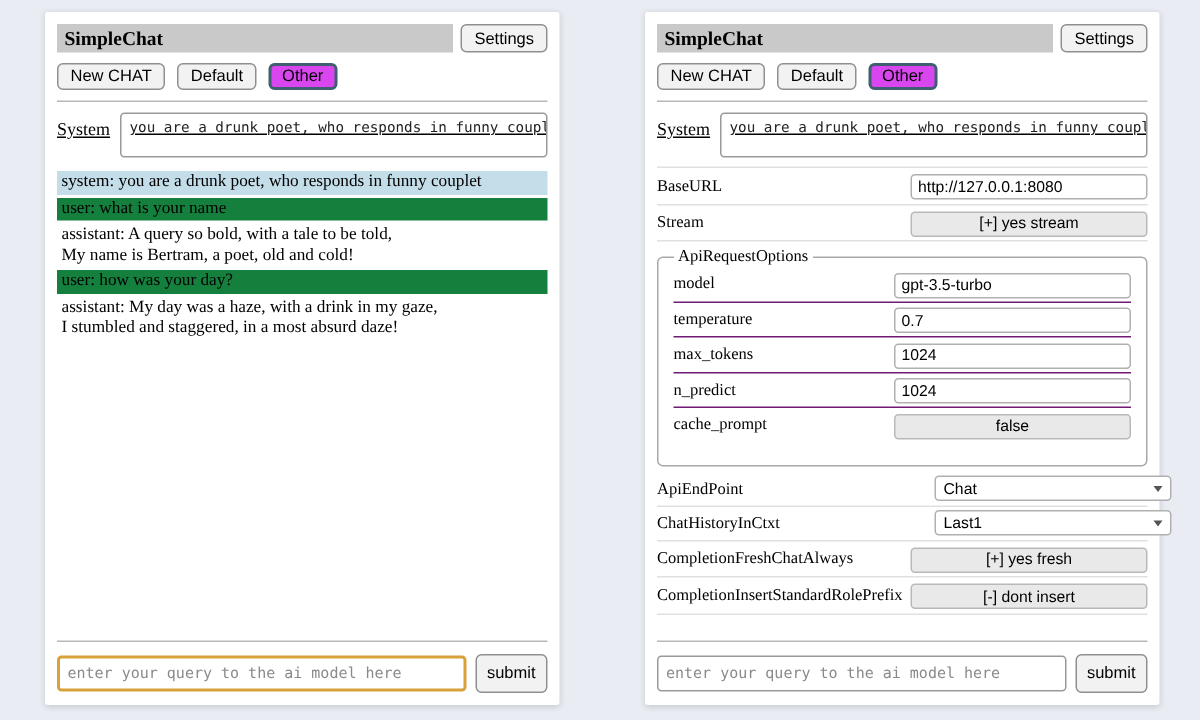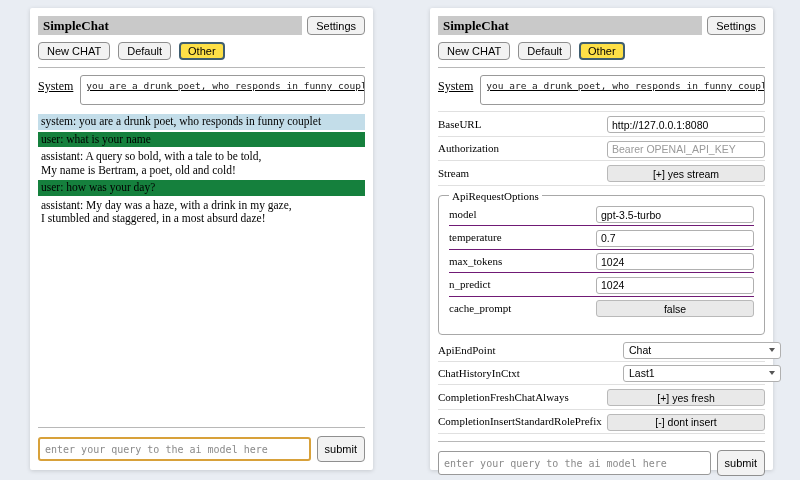--- a/index.html
+++ b/index.html
@@ -32,21 +32,21 @@
     background:#f2f2f2;
     border:1px solid #8f8f8f;
     border-radius:4px;
     padding:2px 8px;
     color:#000;
     cursor:pointer;
     white-space:nowrap;
   }
   .toolbar { display:flex; gap:8px; margin-top:7px; }
   .btn.active {
-    background:#fde047;
+    background:#d946ef;
     border:2px solid #3f5e70;
     padding:1px 7px;
   }
   hr.divider { border:none; border-top:1px solid #b8b8b8; margin:7px 0 4px; }
   
   .system-row { display:flex; gap:7px; margin-top:3px;text-decoration:underline; }
   .system-label { font-size:12px; padding-top:4px; }
   textarea.system-input {
     flex:1; height:30px;
     font:9.5px/13px "DejaVu Sans Mono", monospace;
@@ -179,24 +179,20 @@
     <textarea class="system-input" wrap="off" style="">you are a drunk poet, who responds in funny couplet</textarea>
   </div>
 
   <div class="settings">
 
     <div class="srow">
       <span class="srow-label">BaseURL</span>
       <span class="control"><input type="text" class="text-input" value="http://127.0.0.1:8080" style=""></span>
     </div>
 
-    <div class="srow">
-      <span class="srow-label">Authorization</span>
-      <span class="control"><input type="text" class="text-input" placeholder="Bearer OPENAI_API_KEY" style=""></span>
-    </div>
 
     <div class="srow">
       <span class="srow-label">Stream</span>
       <span class="control"><button class="toggle-btn">[+] yes stream</button></span>
     </div>
 
 
     <fieldset class="aro">
       <legend>ApiRequestOptions</legend>
 

